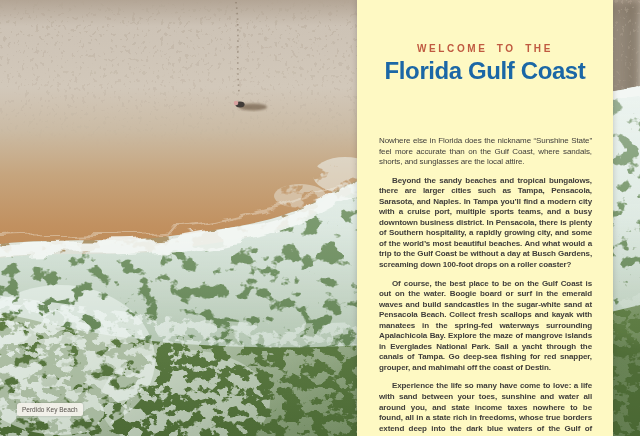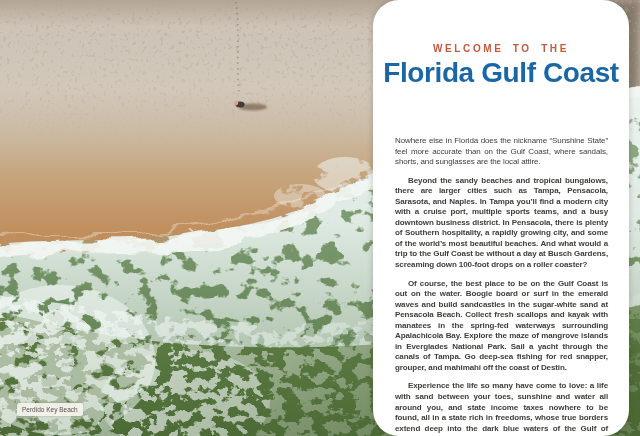--- a/index.html
+++ b/index.html
@@ -2,30 +2,30 @@
 <html><head>
 <meta charset="utf-8">
 <style>
   html,body{margin:0;padding:0;background:#222;}
   .stage{
     position:relative;width:640px;height:436px;overflow:hidden;
     font-family:"Liberation Sans", sans-serif;background:#c9bcab;
   }
   .photo{position:absolute;left:0;top:0;width:640px;height:436px;display:block;}
   .panel{
-    position:absolute;left:373px;top:0;width:256px;height:436px;
-    background:#ffffff;box-shadow:0 0 6px rgba(60,50,40,.25);border-radius:26px;
+    position:absolute;left:357px;top:0;width:256px;height:436px;
+    background:#fef9c3;box-shadow:0 0 6px rgba(60,50,40,.25);
   }
   .kicker{
     margin-top:43px;text-align:center;color:#c05a41;
     font-size:10px;font-weight:bold;letter-spacing:2.6px;word-spacing:4px;
   }
   .title{
     margin:4px 0 0;text-align:center;color:#1b67a6;
-    font-size:28px;font-weight:700;letter-spacing:-0.4px;line-height:1.05;
+    font-size:24px;font-weight:700;letter-spacing:-0.4px;line-height:1.05;
   }
   .body-text{position:absolute;top:128px;left:14px;right:13px;}
   .body-text p{
     margin:8px;font-size:8px;line-height:10.55px;text-align:justify;
     color:#3f3d3a;letter-spacing:-0.1px;
   }
   .body-text p + p{text-indent:13px;font-weight:bold;}
   .caption-chip{
     position:absolute;left:17px;top:403px;
     background:rgba(243,241,235,0.95);color:#55504a;

